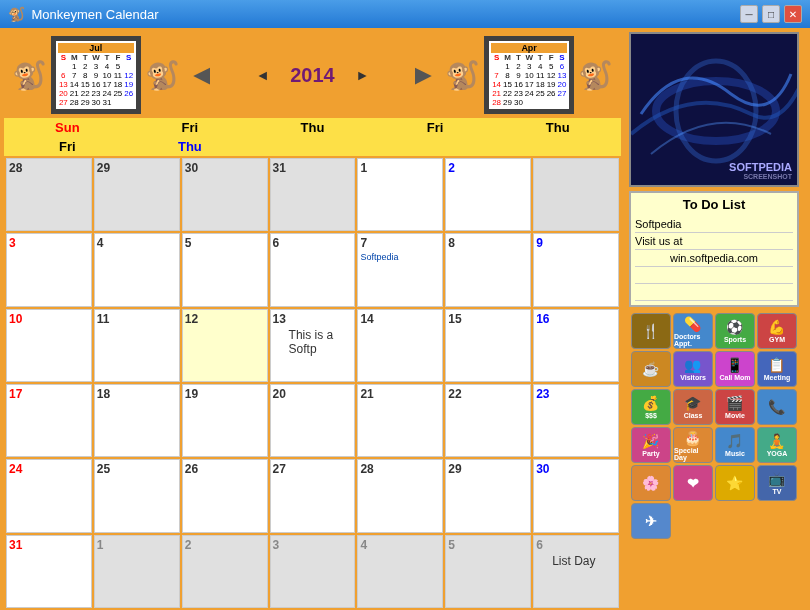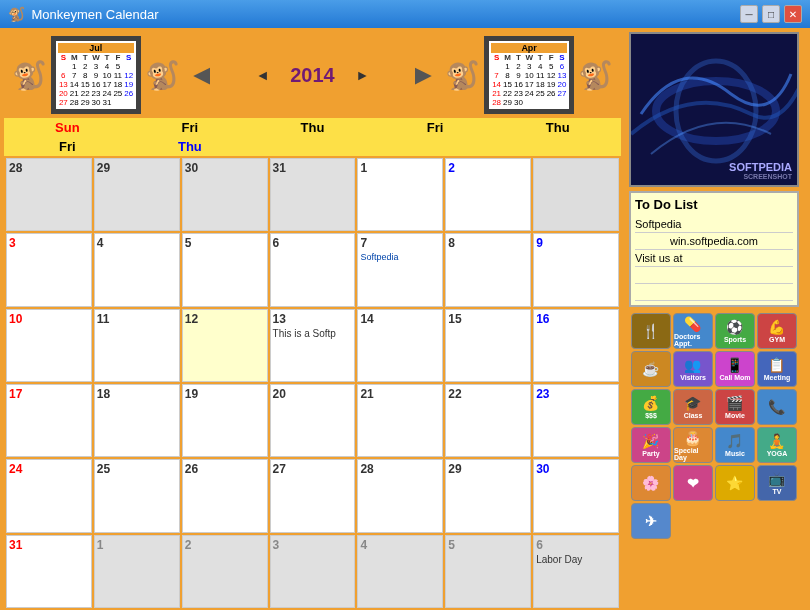--- a/index.html
+++ b/index.html
@@ -73,21 +73,21 @@
       background: white; border: 1px solid #ccc; position: relative;
       min-height: 65px; padding: 2px;
       display: flex; flex-direction: column;
     }
     .cal-cell.other-month { background: #e0e0e0; }
     .cal-cell.highlighted { background: #ffffcc; }
     .day-num { font-size: 12px; font-weight: bold; color: #333; }
     .day-num.red { color: red; }
     .day-num.blue { color: blue; }
     .cell-event { font-size: 9px; color: #0044aa; margin-top: 2px; }
-    .cell-note { font-size: 10px; color: #333; margin-top: 2px; }
+    .cell-note { font-size: 12px; color: #333; margin-top: 2px; margin-left: 16px; }
 
     
     .sidebar {
       width: 185px; display: flex; flex-direction: column; padding: 4px;
       gap: 4px;
     }
     .photo-box {
       width: 170px; height: 155px; background: #1a1a4a;
       border: 2px solid #888; position: relative; overflow: hidden;
     }
@@ -97,21 +97,21 @@
     }
     .photo-lines {
       position: absolute; top: 0; left: 0; width: 100%; height: 100%;
     }
 
     .todo-box {
       background: #ffffcc; border: 2px solid #aaa;
       padding: 4px; font-size: 11px;
       width: 170px;
     }
-    .todo-title { text-align: left; font-weight: bold; font-size: 13px; margin-bottom: 4px; }
+    .todo-title { text-align: center; font-weight: bold; font-size: 13px; margin-bottom: 4px; }
     .todo-item { border-bottom: 1px solid #ccc; padding: 2px 0; font-size: 11px; }
 
     
     .cat-buttons {
       display: grid; grid-template-columns: repeat(4, 40px);
       gap: 2px; padding: 2px;
     }
     .cat-btn {
       width: 40px; height: 36px;
       border: 1px solid #888; border-radius: 4px;
@@ -394,21 +394,21 @@
           <span class="day-num" style="color:#888;">3</span>
         </div>
       <div class="cal-cell other-month">
           <span class="day-num" style="color:#888;">4</span>
         </div>
       <div class="cal-cell other-month">
           <span class="day-num" style="color:#888;">5</span>
         </div>
       <div class="cal-cell other-month">
           <span class="day-num" style="color:#888;">6</span>
-          <div class="cell-note">Labor Day</div>
+          <div class="cell-note">List Day</div>
         </div>
     </div>
   </div>
 
   <div class="sidebar">
 
     <div class="photo-box">
       <svg class="photo-lines" xmlns="http://www.w3.org/2000/svg">
 
         <rect width="170" height="155" fill="#0d1040"></rect>
@@ -421,22 +421,22 @@
       </svg>
       <div class="photo-overlay">
         <div style="font-size:11px;color:#aaaaff;">SOFTPEDIA</div>
         <div style="font-size:7px;color:#7777aa;">SCREENSHOT</div>
       </div>
     </div>
 
     <div class="todo-box">
       <div class="todo-title">To Do List</div>
       <div class="todo-item">Softpedia</div>
+      <div class="todo-item">Visit us at</div>
       <div class="todo-item" style="text-align:center;">win.softpedia.com</div>
-      <div class="todo-item">Visit us at</div>
       <div class="todo-item">&nbsp;</div>
       <div class="todo-item">&nbsp;</div>
     </div>
 
     <div class="cat-buttons">
       <div class="cat-btn" style="background:#8b6914;">
         <span class="icon">🍴</span>
       </div>
       <div class="cat-btn" style="background:#4488cc;">
         <span class="icon">💊</span>

